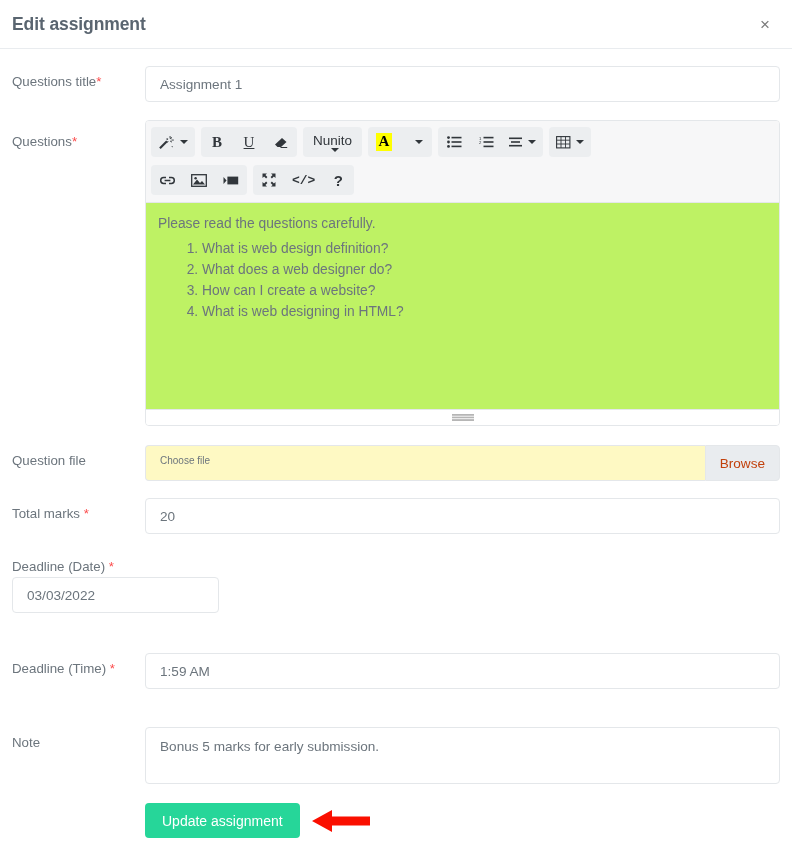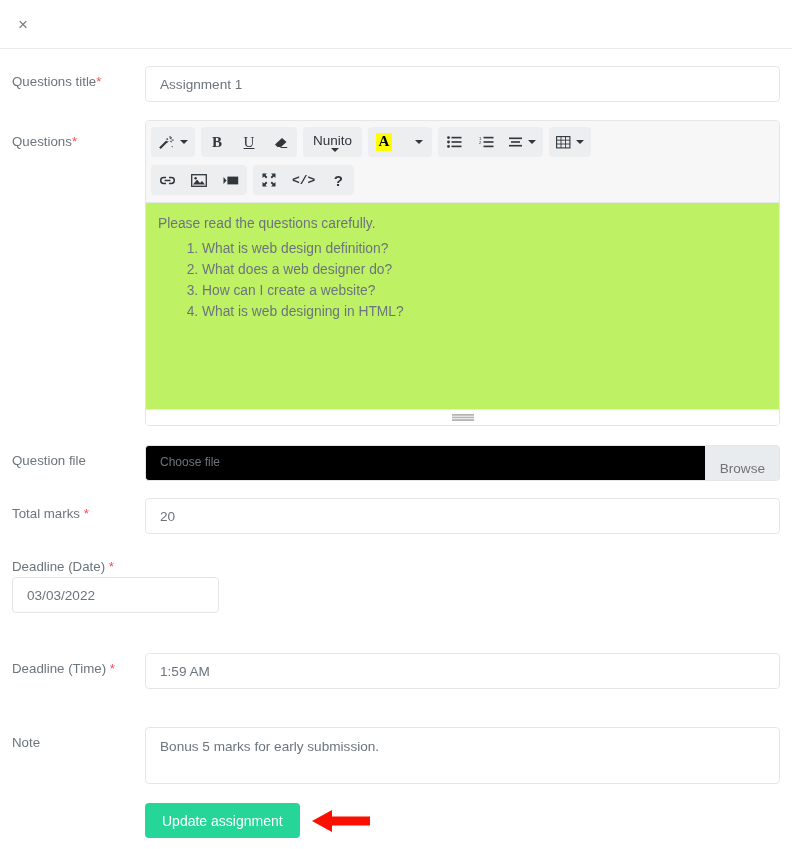--- a/index.html
+++ b/index.html
@@ -175,34 +175,34 @@
       linear-gradient(#b5b5b5 1.5px, transparent 1.5px) 0 0 / 100% 2.6px repeat-y;
   }
 
   
   .file-group { display: flex; }
   .file-display {
     flex: 1;
     border: 1px solid #e4e7ea;
     border-right: none;
     border-radius: 4px 0 0 4px;
-    background: #000000;
-    font-size: 12px;
+    background: #fef9c3;
+    font-size: 10px;
     color: #6c757d;
     padding: 9px 14px;
     height: 36px;
     box-sizing: border-box;
   }
   .file-browse {
     border: 1px solid #e4e7ea;
     border-radius: 0 4px 4px 0;
     background: #e9ecef;
     font-size: 13.6px;
-    color: #737373;
-    padding: 15px 14px;
+    color: #c2410c;
+    padding: 9px 14px;
     height: 36px;
     box-sizing: border-box;
     cursor: pointer;
     font-family: "Liberation Sans", sans-serif;
   }
 
   textarea.form-control {
     height: 57px;
     resize: none;
     line-height: 20px;
@@ -229,20 +229,21 @@
     margin-left: 12px;
     display: block;
   }
 </style>
 </head>
 <body>
 
 <div class="modal">
 
   <div class="modal-header">
+    <div class="modal-title">Edit assignment</div>
     <button class="close-btn">×</button>
   </div>
 
   <div class="modal-body">
 
     <div class="form-row" style="margin-bottom:18px;">
       <div class="form-label">
         <span>Questions title</span><span class="req">*</span>
       </div>
       <div class="form-field">

